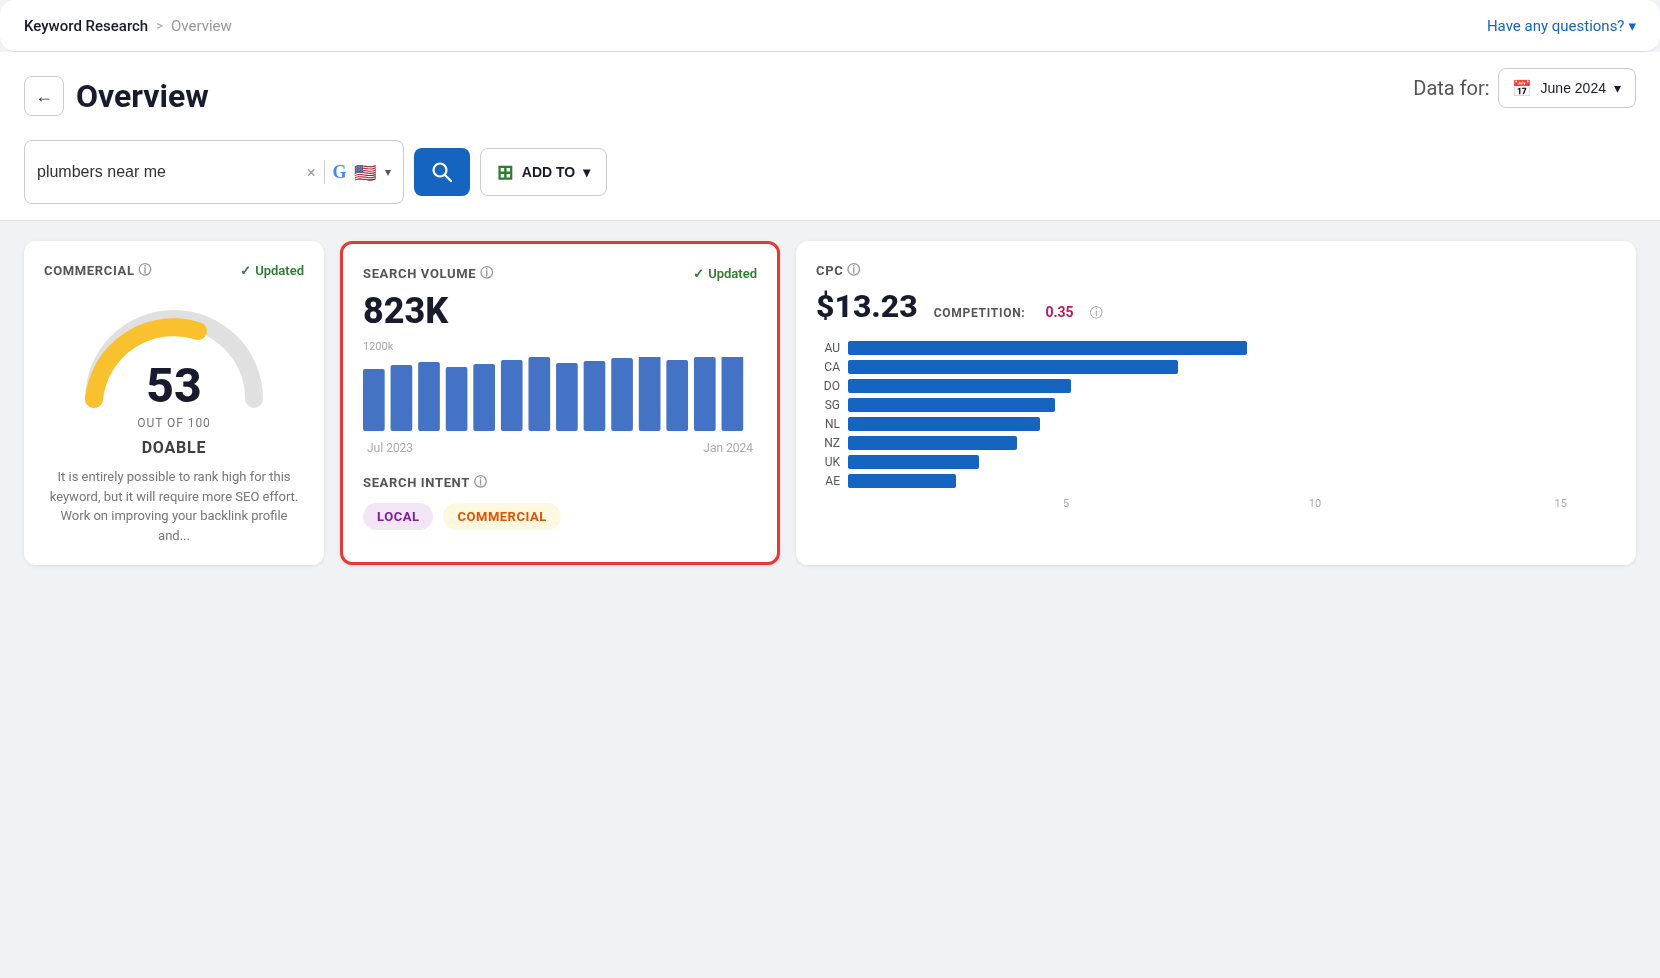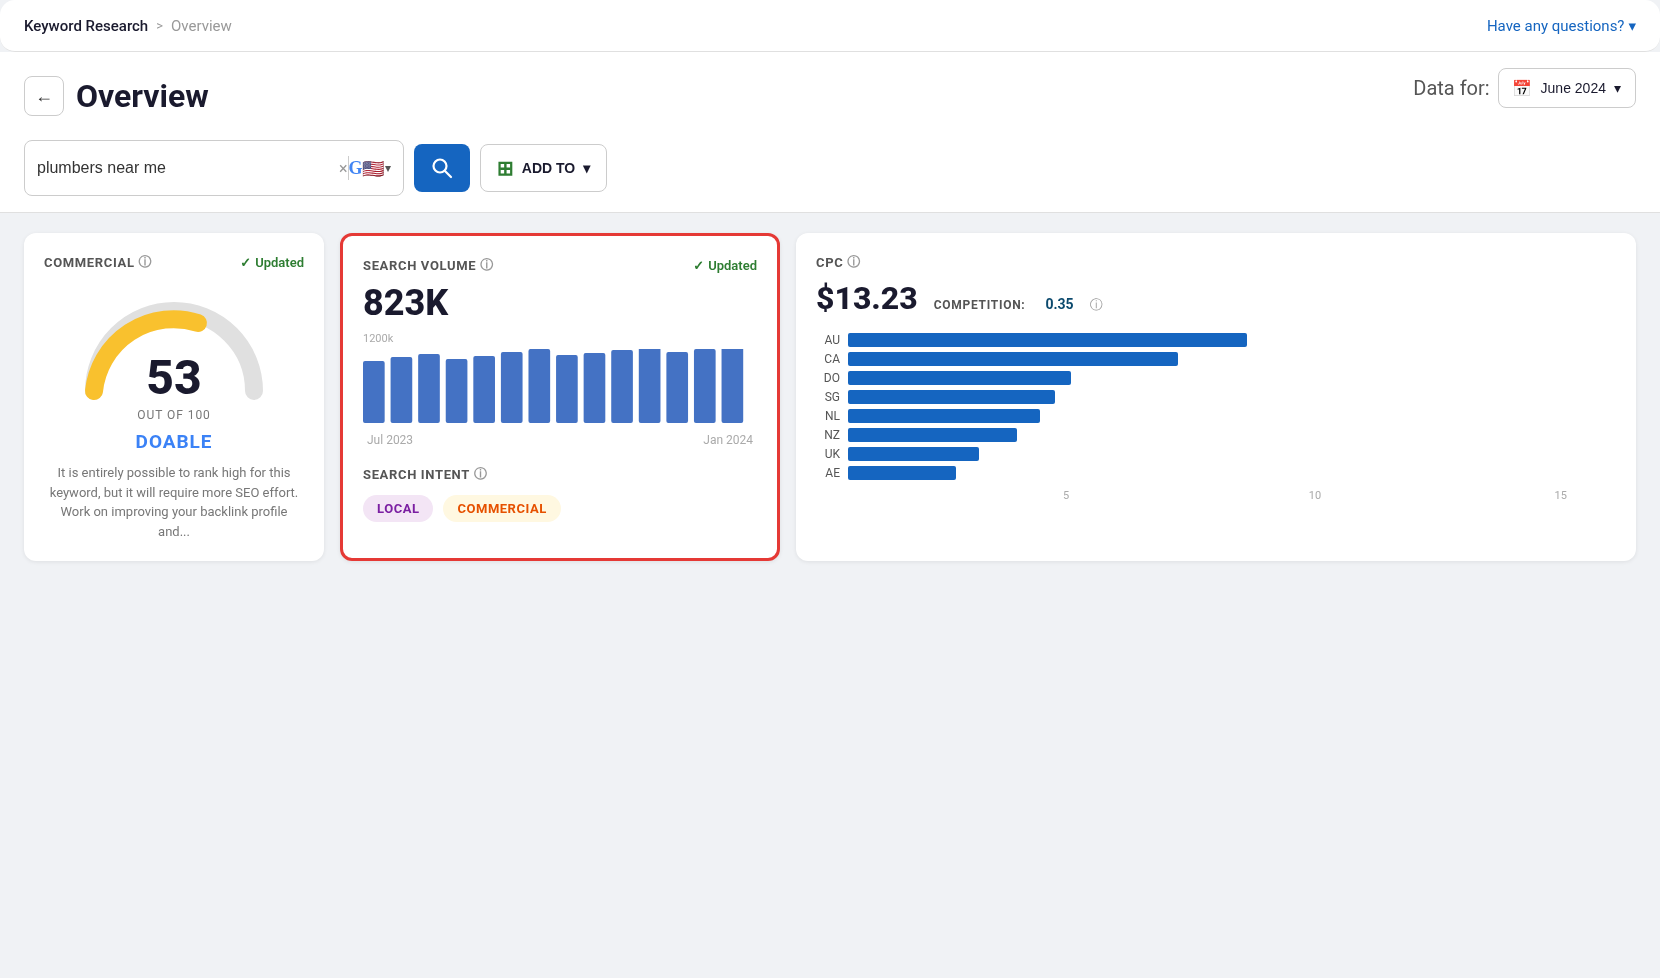--- a/index.html
+++ b/index.html
@@ -36,21 +36,21 @@
     }
     .page-title { font-size: 32px; font-weight: 700; color: #1a1a2e; }
 
     
     .search-row {
       display: flex; align-items: center; gap: 10px; padding-bottom: 16px;
     }
     .search-input-wrap {
       display: flex; align-items: center;
       border: 1.5px solid #ccc; border-radius: 8px; background: #fff;
-      padding: 0 12px; height: 56px; min-width: 380px; 
+      padding: 0 12px; height: 64px; min-width: 380px; gap: 8px;
     }
     .search-input { border: none; outline: none; font-size: 16px; flex: 1; color: #333; }
     .clear-btn { color: #999; cursor: pointer; font-size: 16px; }
     .divider-v { width: 1px; height: 24px; background: #ccc; }
     .google-icon { font-size: 22px; }
     .flag { font-size: 18px; }
     .dropdown-arrow { color: #555; font-size: 12px; cursor: pointer; }
 
     .search-btn {
       width: 56px; height: 48px; background: #1565c0; border: none; border-radius: 8px;
@@ -93,34 +93,34 @@
     }
     .info-icon { color: #999; font-size: 13px; cursor: pointer; }
     .updated-badge { margin-left: auto; display: flex; align-items: center; gap: 4px; color: #2e7d32; font-size: 13px; font-weight: 600; }
     .check-icon { color: #2e7d32; }
 
     .gauge-wrap { display: flex; justify-content: center; padding: 20px 0 8px; }
     .gauge-svg { width: 200px; height: 120px; }
 
     .difficulty-number { font-size: 48px; font-weight: 800; color: #1a1a2e; text-align: center; margin-top: -10px; }
     .out-of { font-size: 12px; color: #777; text-align: center; letter-spacing: 0.08em; margin-top: 2px; }
-    .doable-label { font-size: 19px; font-weight: 700; color: #3b82f6; text-align: center; margin: 8px 0 10px; letter-spacing: 0.05em; }
+    .doable-label { font-size: 16px; font-weight: 700; color: #404040; text-align: center; margin: 8px 0 10px; letter-spacing: 0.05em; }
     .difficulty-desc { font-size: 13px; color: #777; text-align: center; line-height: 1.5; }
 
     
     .volume-card { flex: 0 0 440px; border: 3px solid #e53935; border-radius: 12px; }
     .volume-number { font-size: 36px; font-weight: 800; color: #1a1a2e; margin: 8px 0 4px; }
     .chart-wrap { margin-top: 8px; }
 
     
     .cpc-card { flex: 1; }
     .cpc-row { display: flex; align-items: baseline; gap: 16px; margin: 8px 0 16px; }
     .cpc-value { font-size: 32px; font-weight: 800; color: #1a1a2e; }
     .competition-label { font-size: 12px; font-weight: 700; color: #555; letter-spacing: 0.06em; }
-    .competition-value { font-size: 14px; font-weight: 700; color: #0c4a6e; margin-left: 4px; }
+    .competition-value { font-size: 14px; font-weight: 700; color: #be185d; margin-left: 4px; }
 
     .bar-chart { display: flex; flex-direction: column; gap: 5px; }
     .bar-row { display: flex; align-items: center; gap: 8px; }
     .bar-country { font-size: 12px; color: #555; width: 24px; text-align: right; }
     .bar-track { flex: 1; height: 14px; background: transparent; border-radius: 2px; position: relative; }
     .bar-fill { height: 100%; border-radius: 2px; }
     .bar-blue { background: #1565c0; }
     .bar-orange { background: #f57c00; }
     .badge-row { display: flex; gap: 10px; margin-top: 12px; }
     .badge {

